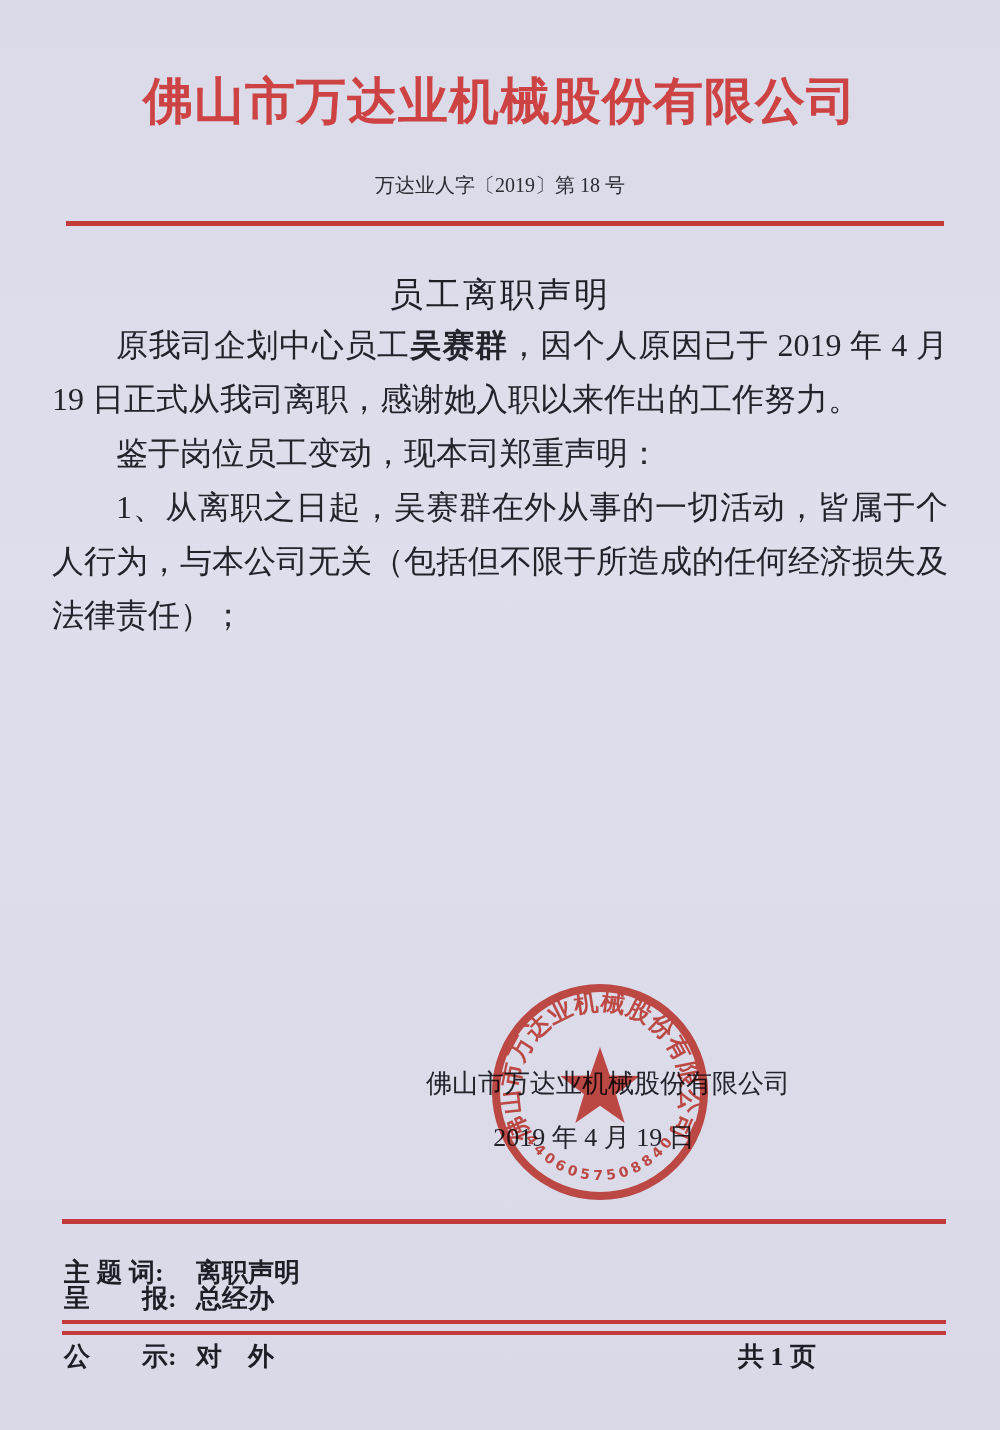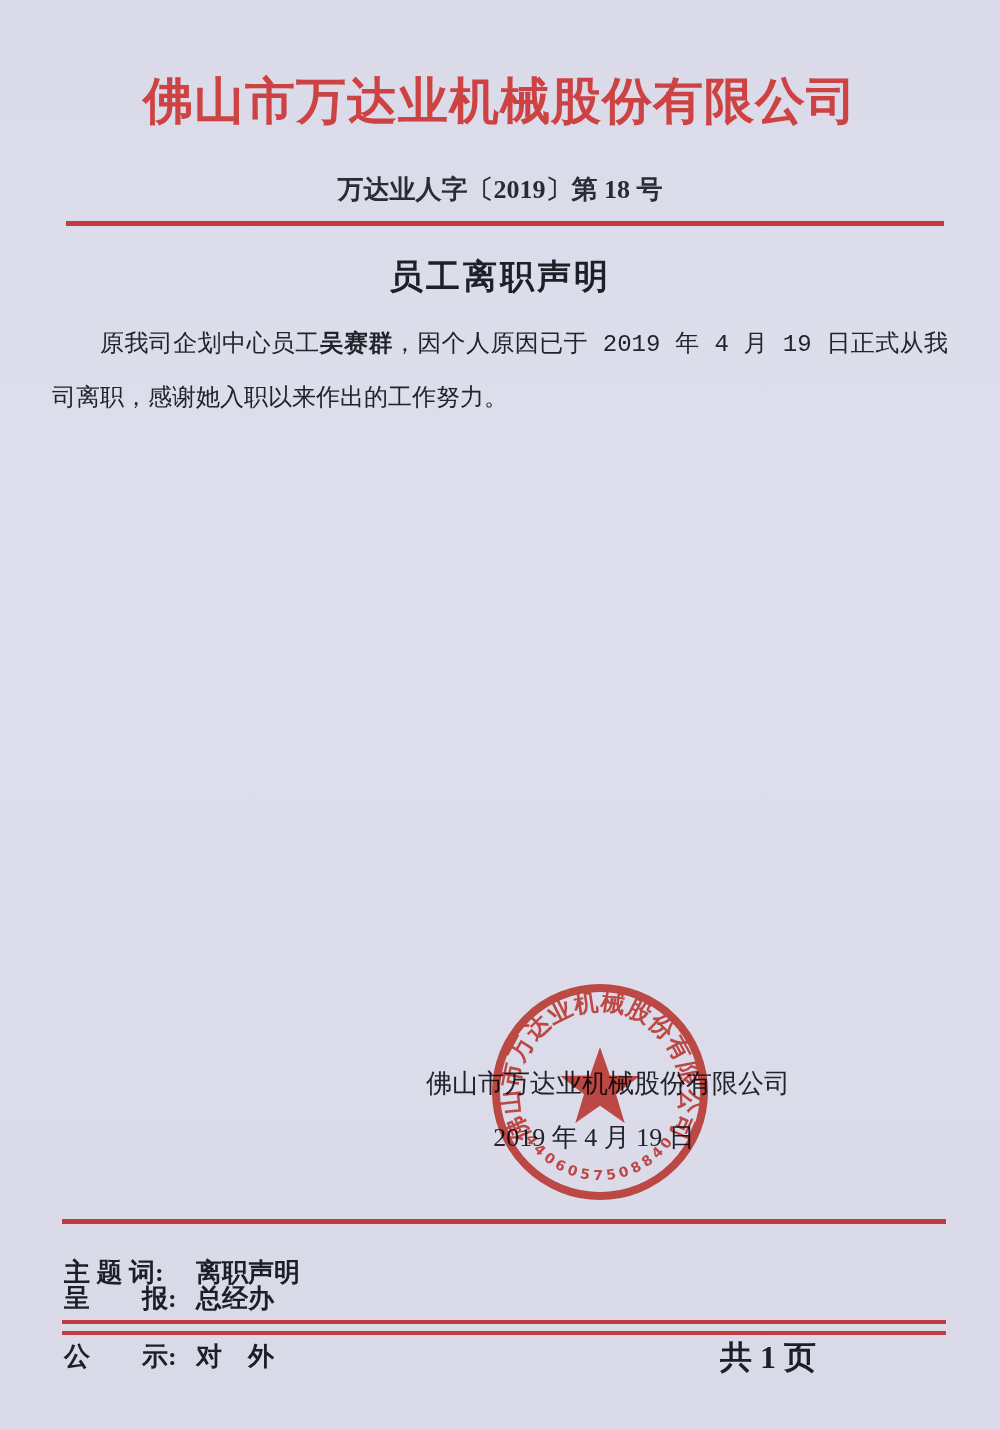--- a/index.html
+++ b/index.html
@@ -16,36 +16,36 @@
   }
   .company-title {
     position: absolute; top: 68px; left: 0; width: 100%;
     text-align: center;
     font-size: 50px; font-weight: 700; letter-spacing: 1px;
     color: #cd4343;
   }
   .doc-number {
     position: absolute; top: 172px; left: 0; width: 100%;
     text-align: center;
-    font-size: 26px; color: #2b2b33; font-weight: bold;
+    font-size: 20px; color: #2b2b33;
   }
   .red-rule {
     position: absolute; background: #c43a3a; height: 5px;
   }
   .rule-top { left: 66px; width: 878px; top: 221px; }
   .doc-title {
-    position: absolute; top: 254px; left: 0; width: 100%;
+    position: absolute; top: 272px; left: 0; width: 100%;
     text-align: center; margin: 0;
-    font-size: 34px; font-weight: 700; letter-spacing: 3px;
+    font-size: 34px; font-weight: 400; letter-spacing: 3px;
     color: #1f1f27;
   }
   .body-text {
     position: absolute; top: 318px; left: 52px; width: 896px;
-    font-size: 24px; line-height: 54px;
-    text-align: justify; text-justify: inter-ideograph; font-family: Liberation Mono, monospace;
+    font-size: 32px; line-height: 54px;
+    text-align: justify; text-justify: inter-ideograph;
   }
   .para { margin: 0; text-indent: 2em; }
   .para.closing { margin-top: 54px; }
   .employee-name { font-weight: 700; }
   .sign-company {
     position: absolute; top: 1066px; left: 170px; width: 876px;
     text-align: center; font-size: 26px; color: #23232b;
   }
   .sign-date {
     position: absolute; top: 1120px; left: 170px; width: 848px;
@@ -75,38 +75,40 @@
     font-size: 26px; font-weight: 700; color: #1e1e26;
     line-height: 30px;
   }
   .footer-row-1 { top: 1258px; }
   .footer-row-2 { top: 1284px; }
   .footer-row-3 { top: 1342px; font-family: Liberation Serif, serif; }
   .footer-label { display: inline-block; min-width: 118px; }
   .footer-value { display: inline-block; margin-left: 14px; }
   .page-count {
     position: absolute; right: 132px; top: 0;
-    font-size: 32px; font-weight: 700; color: #1e1e26;
+    font-size: 26px; font-weight: 700; color: #1e1e26;
   }
 </style>
 </head>
 <body>
 
 <div class="page">
 
   <div class="company-title">佛山市万达业机械股份有限公司</div>
 
   <div class="doc-number">万达业人字〔2019〕第 18 号</div>
 
   <div class="red-rule rule-top"></div>
 
   <h1 class="doc-title">员工离职声明</h1>
 
   <div class="body-text">
     <p class="para"><span>原我司企划中心员工</span><span class="employee-name">吴赛群</span><span>，因个人原因已于 2019 年 4 月 19 日正式从我司离职，感谢她入职以来作出的工作努力。</span></p>
+    <p class="para">鉴于岗位员工变动，现本司郑重声明：</p>
+    <p class="para">1、从离职之日起，吴赛群在外从事的一切活动，皆属于个人行为，与本公司无关（包括但不限于所造成的任何经济损失及法律责任）；</p>
   </div>
 
   <div class="sign-company">佛山市万达业机械股份有限公司</div>
   <div class="sign-date">2019 年 4 月 19 日</div>
 
   <svg class="seal" viewBox="0 0 230 230" aria-hidden="true">
     <circle class="ring" cx="115" cy="115" r="104"></circle>
     <polygon class="star" points="115,70 124.9,98.4 154.9,99.0 131.0,117.2 139.7,146.0 115,128.8 90.3,146.0 99.0,117.2 75.1,99.0 105.1,98.4"></polygon>
     <path id="sealArc" d="M 47.5 161.6 A 82 82 0 1 1 182.5 161.6" fill="none"></path>
     <path id="numArc" d="M 35.2 152.2 A 88 88 0 0 0 194.8 152.2" fill="none"></path>

